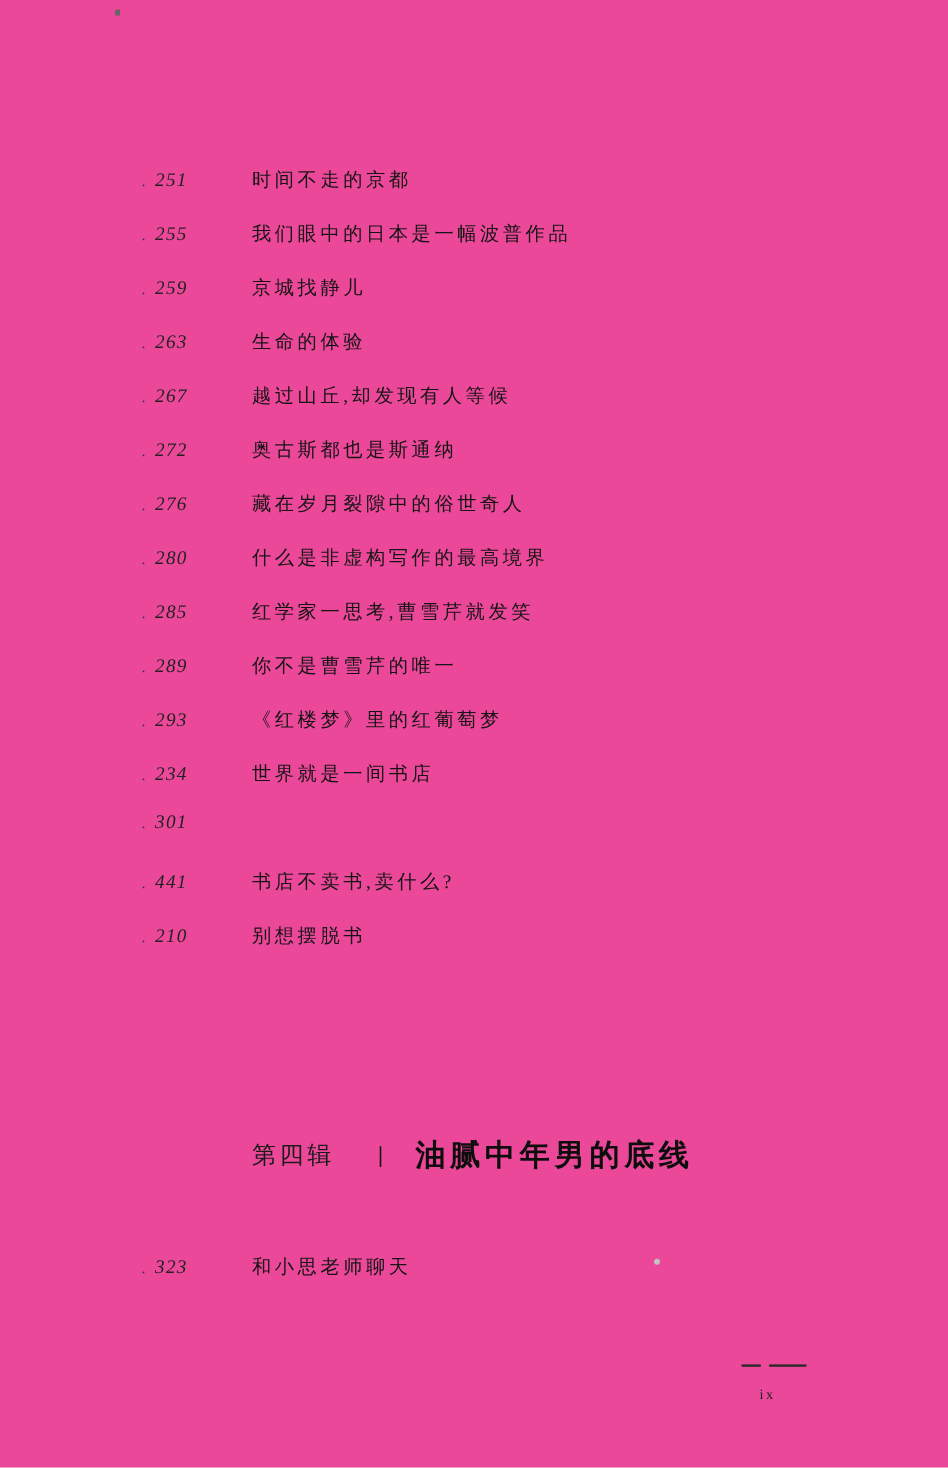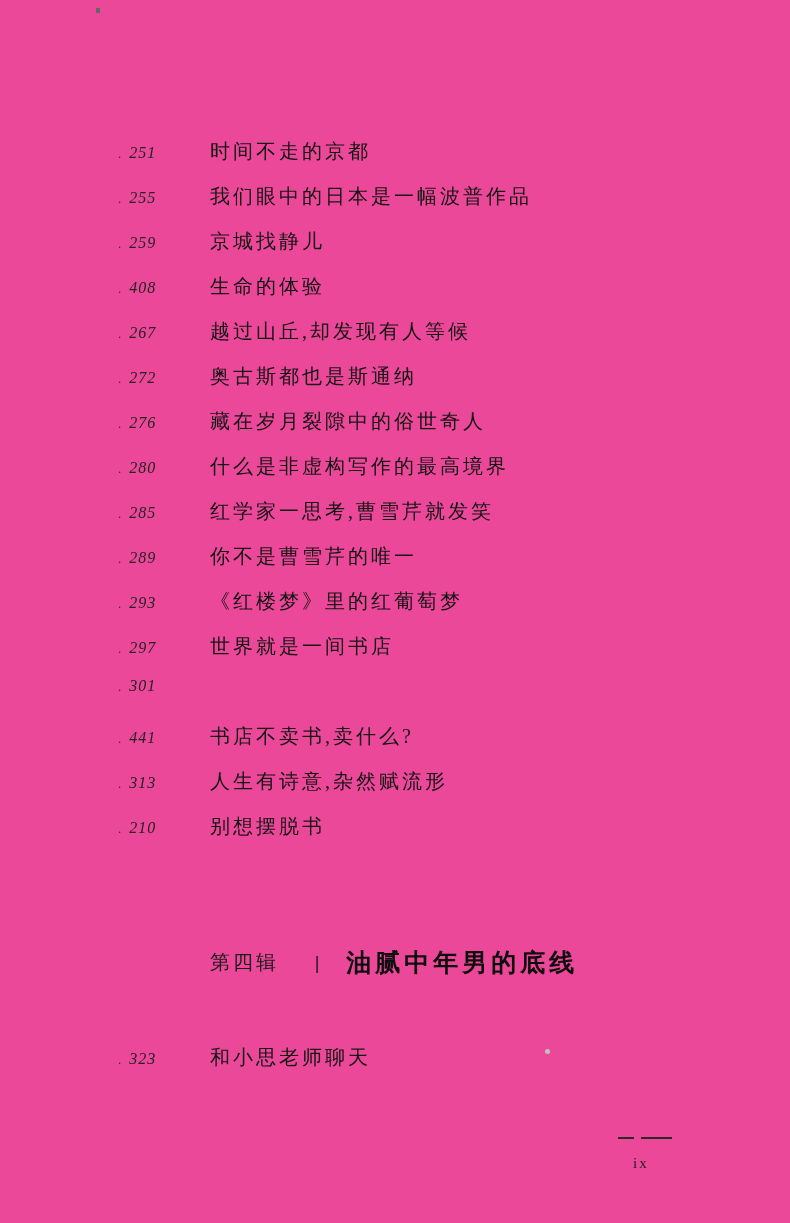--- a/index.html
+++ b/index.html
@@ -38,21 +38,21 @@
     letter-spacing: 1px;
     color: #222;
   }
   .leader {
     font-style: normal;
     font-size: 13px;
     margin-right: 7px;
     color: #333;
   }
   .entry-title {
-    font-size: 20px;
+    font-size: 16px;
     letter-spacing: 3px;
     color: #141414;
     line-height: 28px;
   }
   
   .section {
     position: absolute;
     left: 210px;
     top: 946px;
     display: flex;
@@ -99,21 +99,21 @@
     left: 641px;
     top: 1137px;
     width: 31px;
     height: 2px;
     background: #2a2a2a;
   }
   .folio {
     position: absolute;
     left: 633px;
     top: 1155px;
-    font-size: 15px;
+    font-size: 12px;
     letter-spacing: 2px;
     color: #222;
     font-family: "Liberation Serif", serif;
   }
   
   .speck-top {
     position: absolute;
     left: 96px;
     top: 8px;
     width: 4px;
@@ -148,21 +148,21 @@
       <span class="pagenum"><span class="leader">.</span><span>255</span></span>
       <span class="entry-title">我们眼中的日本是一幅波普作品</span>
     </div>
 
     <div class="toc-row">
       <span class="pagenum"><span class="leader">.</span><span>259</span></span>
       <span class="entry-title">京城找静儿</span>
     </div>
 
     <div class="toc-row">
-      <span class="pagenum"><span class="leader">.</span><span>408</span></span>
+      <span class="pagenum"><span class="leader">.</span><span>263</span></span>
       <span class="entry-title">生命的体验</span>
     </div>
 
     <div class="toc-row">
       <span class="pagenum"><span class="leader">.</span><span>267</span></span>
       <span class="entry-title">越过山丘,却发现有人等候</span>
     </div>
 
     <div class="toc-row">
       <span class="pagenum"><span class="leader">.</span><span>272</span></span>
@@ -188,38 +188,34 @@
       <span class="pagenum"><span class="leader">.</span><span>289</span></span>
       <span class="entry-title">你不是曹雪芹的唯一</span>
     </div>
 
     <div class="toc-row">
       <span class="pagenum"><span class="leader">.</span><span>293</span></span>
       <span class="entry-title">《红楼梦》里的红葡萄梦</span>
     </div>
 
     <div class="toc-row">
-      <span class="pagenum"><span class="leader">.</span><span>297</span></span>
+      <span class="pagenum"><span class="leader">.</span><span>234</span></span>
       <span class="entry-title">世界就是一间书店</span>
     </div>
 
     <div class="toc-row">
       <span class="pagenum"><span class="leader">.</span><span>301</span></span>
     </div>
 
 
     <div class="toc-row">
       <span class="pagenum"><span class="leader">.</span><span>441</span></span>
       <span class="entry-title">书店不卖书,卖什么?</span>
     </div>
 
-    <div class="toc-row">
-      <span class="pagenum"><span class="leader">.</span><span>313</span></span>
-      <span class="entry-title">人生有诗意,杂然赋流形</span>
-    </div>
 
     <div class="toc-row">
       <span class="pagenum"><span class="leader">.</span><span>210</span></span>
       <span class="entry-title">别想摆脱书</span>
     </div>
 
   </div>
 
   <div class="section">
     <span class="section-label">第四辑</span>

